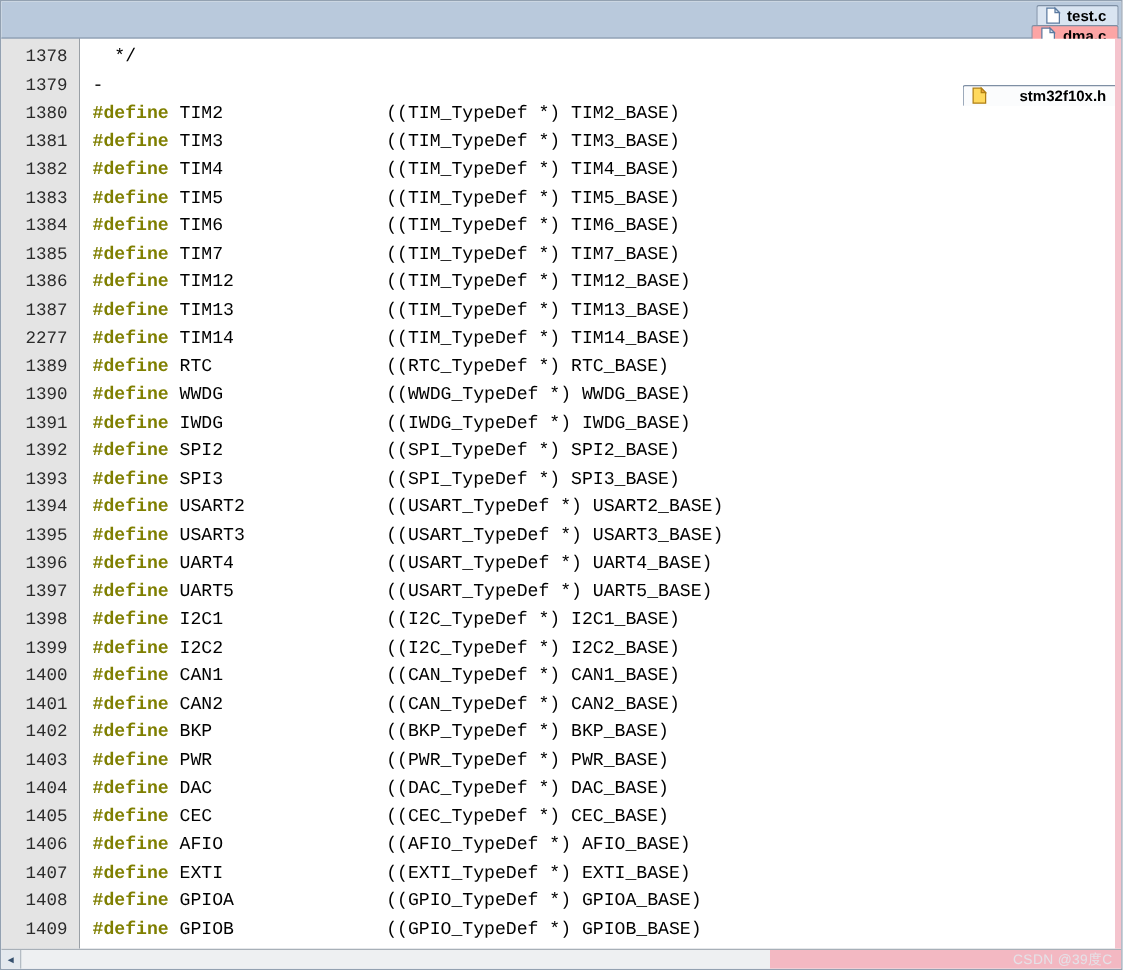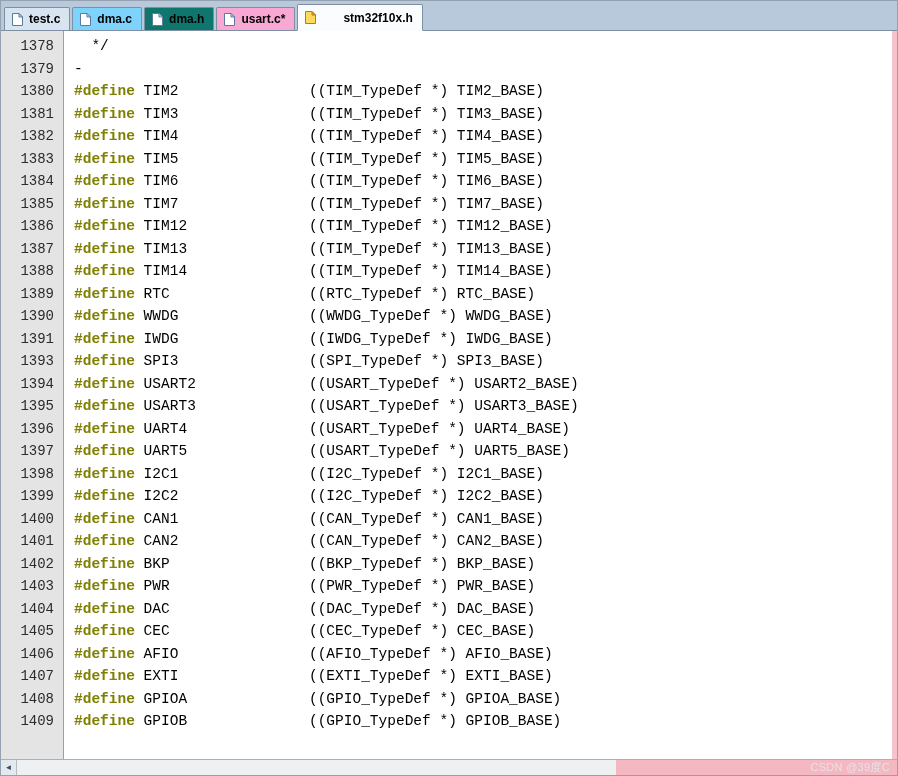--- a/index.html
+++ b/index.html
@@ -11,20 +11,21 @@
     border: 1px solid #93a1b1; background: #ffffff; overflow: hidden;
   }
 
   
   .tabbar {
     position: absolute; top: 0; left: 0; right: 0; height: 30px;
     background: var(--tabbar-bg, #b9c9dc);
     display: flex; align-items: flex-end;
     padding: 3px 0 0 3px;
     border-bottom: 1px solid #7e8fa4;
+    flex-direction: column;
   }
   .tab {
     display: flex; align-items: center; gap: 5px;
     height: 23px; padding: 0 9px 0 6px; margin-right: 2px;
     border: 1px solid #7e8fa4; border-bottom: none;
     border-radius: 2px 2px 0 0;
     font-size: 12px; font-weight: 700; color: #000;
     cursor: pointer; position: relative; white-space: nowrap;
   }
   .tab.active {
@@ -87,21 +88,21 @@
   <div class="tabbar">
       <div class="tab" style="background: rgb(217, 228, 241);">
         <span class="tabicon">
           <svg width="13" height="15" viewBox="0 0 13 15">
             <path d="M1.5 1.5 h6.5 l3.5 3.5 v8.5 h-10 z" fill="#ffffff" stroke="#5b7aa0"></path>
             <path d="M8 1.5 l3.5 3.5 h-3.5 z" fill="#d3e0ee" stroke="#5b7aa0"></path>
           </svg>
         </span>
         <span>test.c</span>
       </div>
-      <div class="tab" style="background: #7dd3fc;">
+      <div class="tab" style="background: #fca5a5;">
         <span class="tabicon">
           <svg width="13" height="15" viewBox="0 0 13 15">
             <path d="M1.5 1.5 h6.5 l3.5 3.5 v8.5 h-10 z" fill="#ffffff" stroke="#5b7aa0"></path>
             <path d="M8 1.5 l3.5 3.5 h-3.5 z" fill="#d3e0ee" stroke="#5b7aa0"></path>
           </svg>
         </span>
         <span>dma.c</span>
       </div>
       <div class="tab" style="background: #0f766e;">
         <span class="tabicon">
@@ -168,34 +169,38 @@
         </div>
         <div class="line">
           <span class="ln">1386</span>
           <span class="lc"><span class="kw">#define</span> TIM12              ((TIM_TypeDef *) TIM12_BASE)</span>
         </div>
         <div class="line">
           <span class="ln">1387</span>
           <span class="lc"><span class="kw">#define</span> TIM13              ((TIM_TypeDef *) TIM13_BASE)</span>
         </div>
         <div class="line">
-          <span class="ln">1388</span>
+          <span class="ln">2277</span>
           <span class="lc"><span class="kw">#define</span> TIM14              ((TIM_TypeDef *) TIM14_BASE)</span>
         </div>
         <div class="line">
           <span class="ln">1389</span>
           <span class="lc"><span class="kw">#define</span> RTC                ((RTC_TypeDef *) RTC_BASE)</span>
         </div>
         <div class="line">
           <span class="ln">1390</span>
           <span class="lc"><span class="kw">#define</span> WWDG               ((WWDG_TypeDef *) WWDG_BASE)</span>
         </div>
         <div class="line">
           <span class="ln">1391</span>
           <span class="lc"><span class="kw">#define</span> IWDG               ((IWDG_TypeDef *) IWDG_BASE)</span>
+        </div>
+        <div class="line">
+          <span class="ln">1392</span>
+          <span class="lc"><span class="kw">#define</span> SPI2               ((SPI_TypeDef *) SPI2_BASE)</span>
         </div>
         <div class="line">
           <span class="ln">1393</span>
           <span class="lc"><span class="kw">#define</span> SPI3               ((SPI_TypeDef *) SPI3_BASE)</span>
         </div>
         <div class="line">
           <span class="ln">1394</span>
           <span class="lc"><span class="kw">#define</span> USART2             ((USART_TypeDef *) USART2_BASE)</span>
         </div>
         <div class="line">

